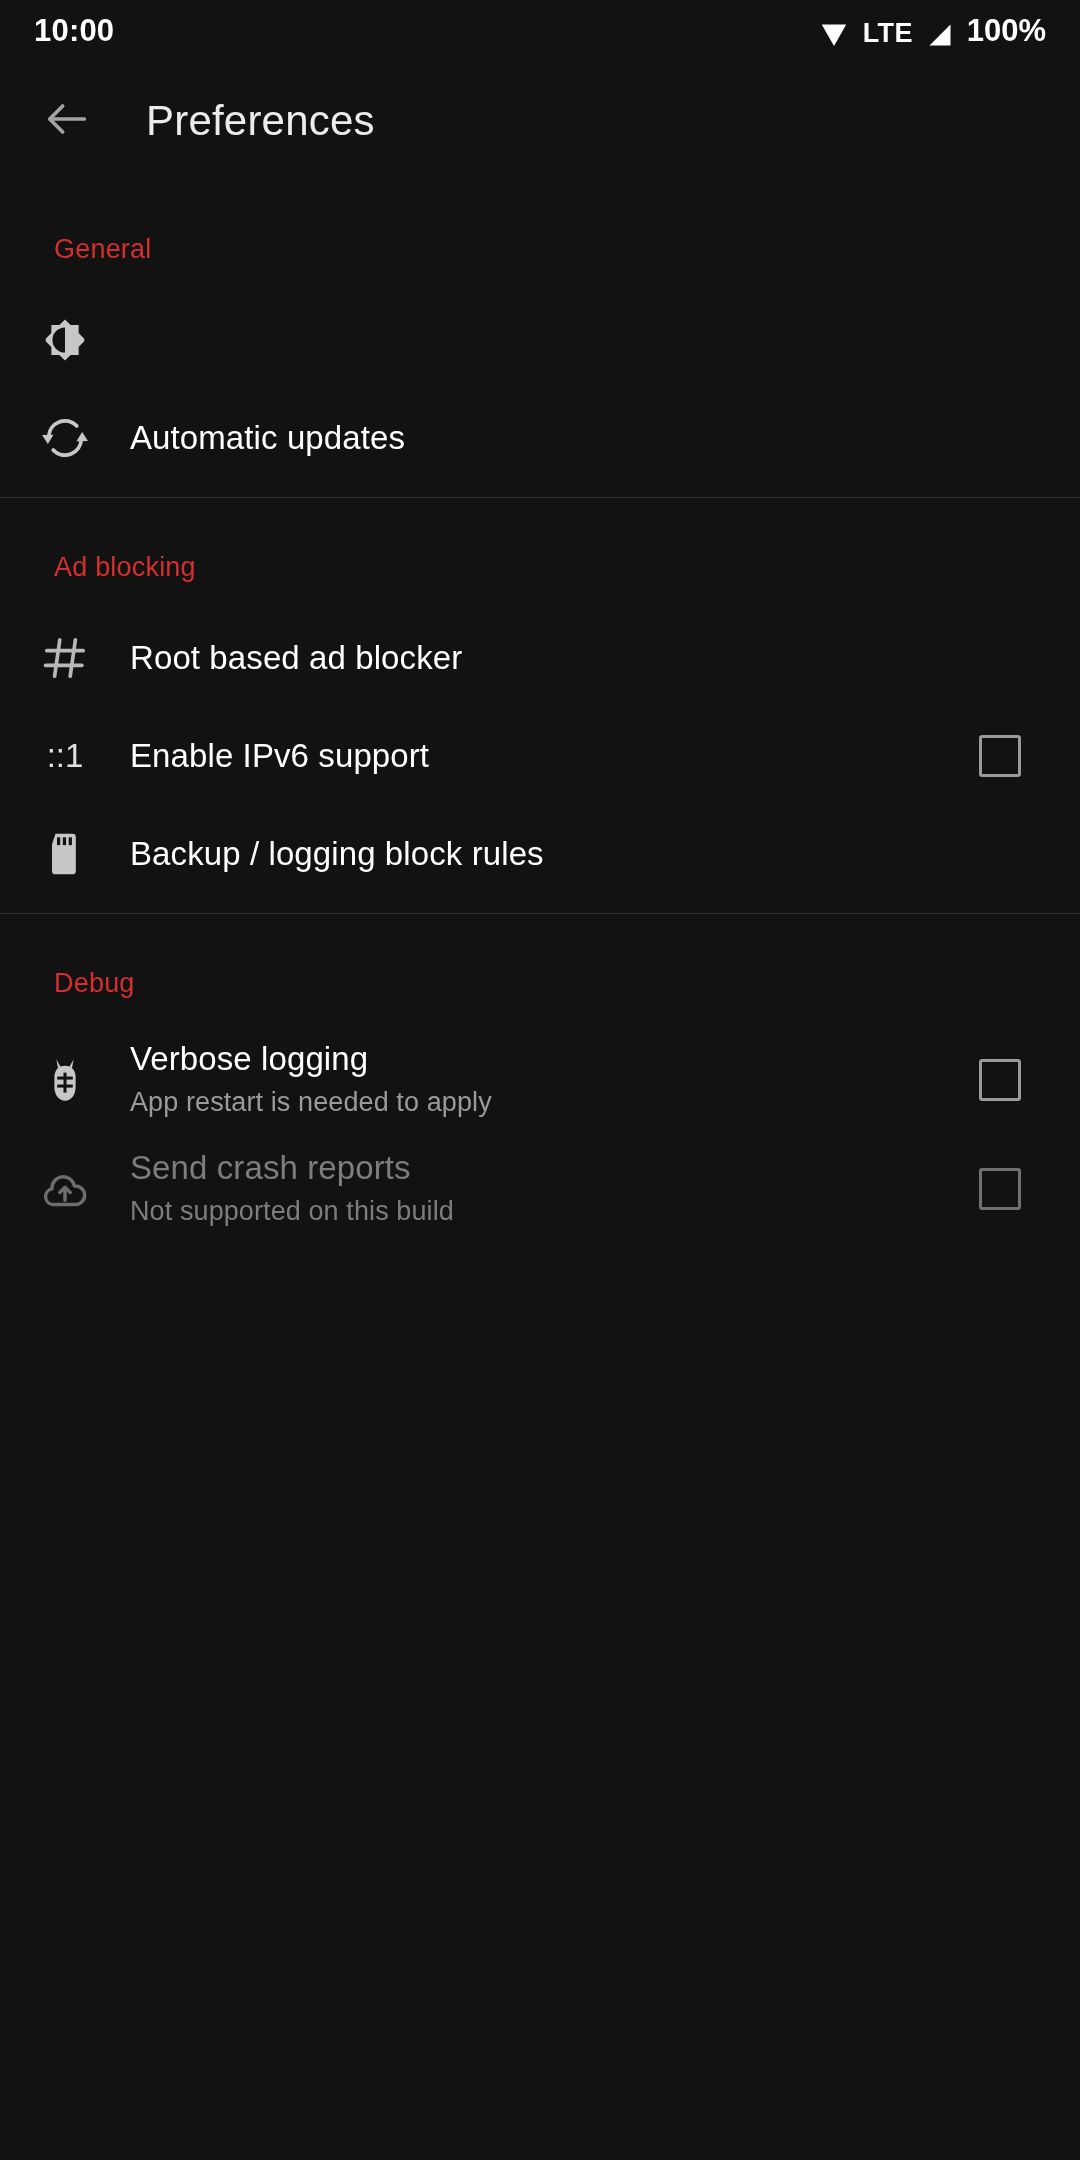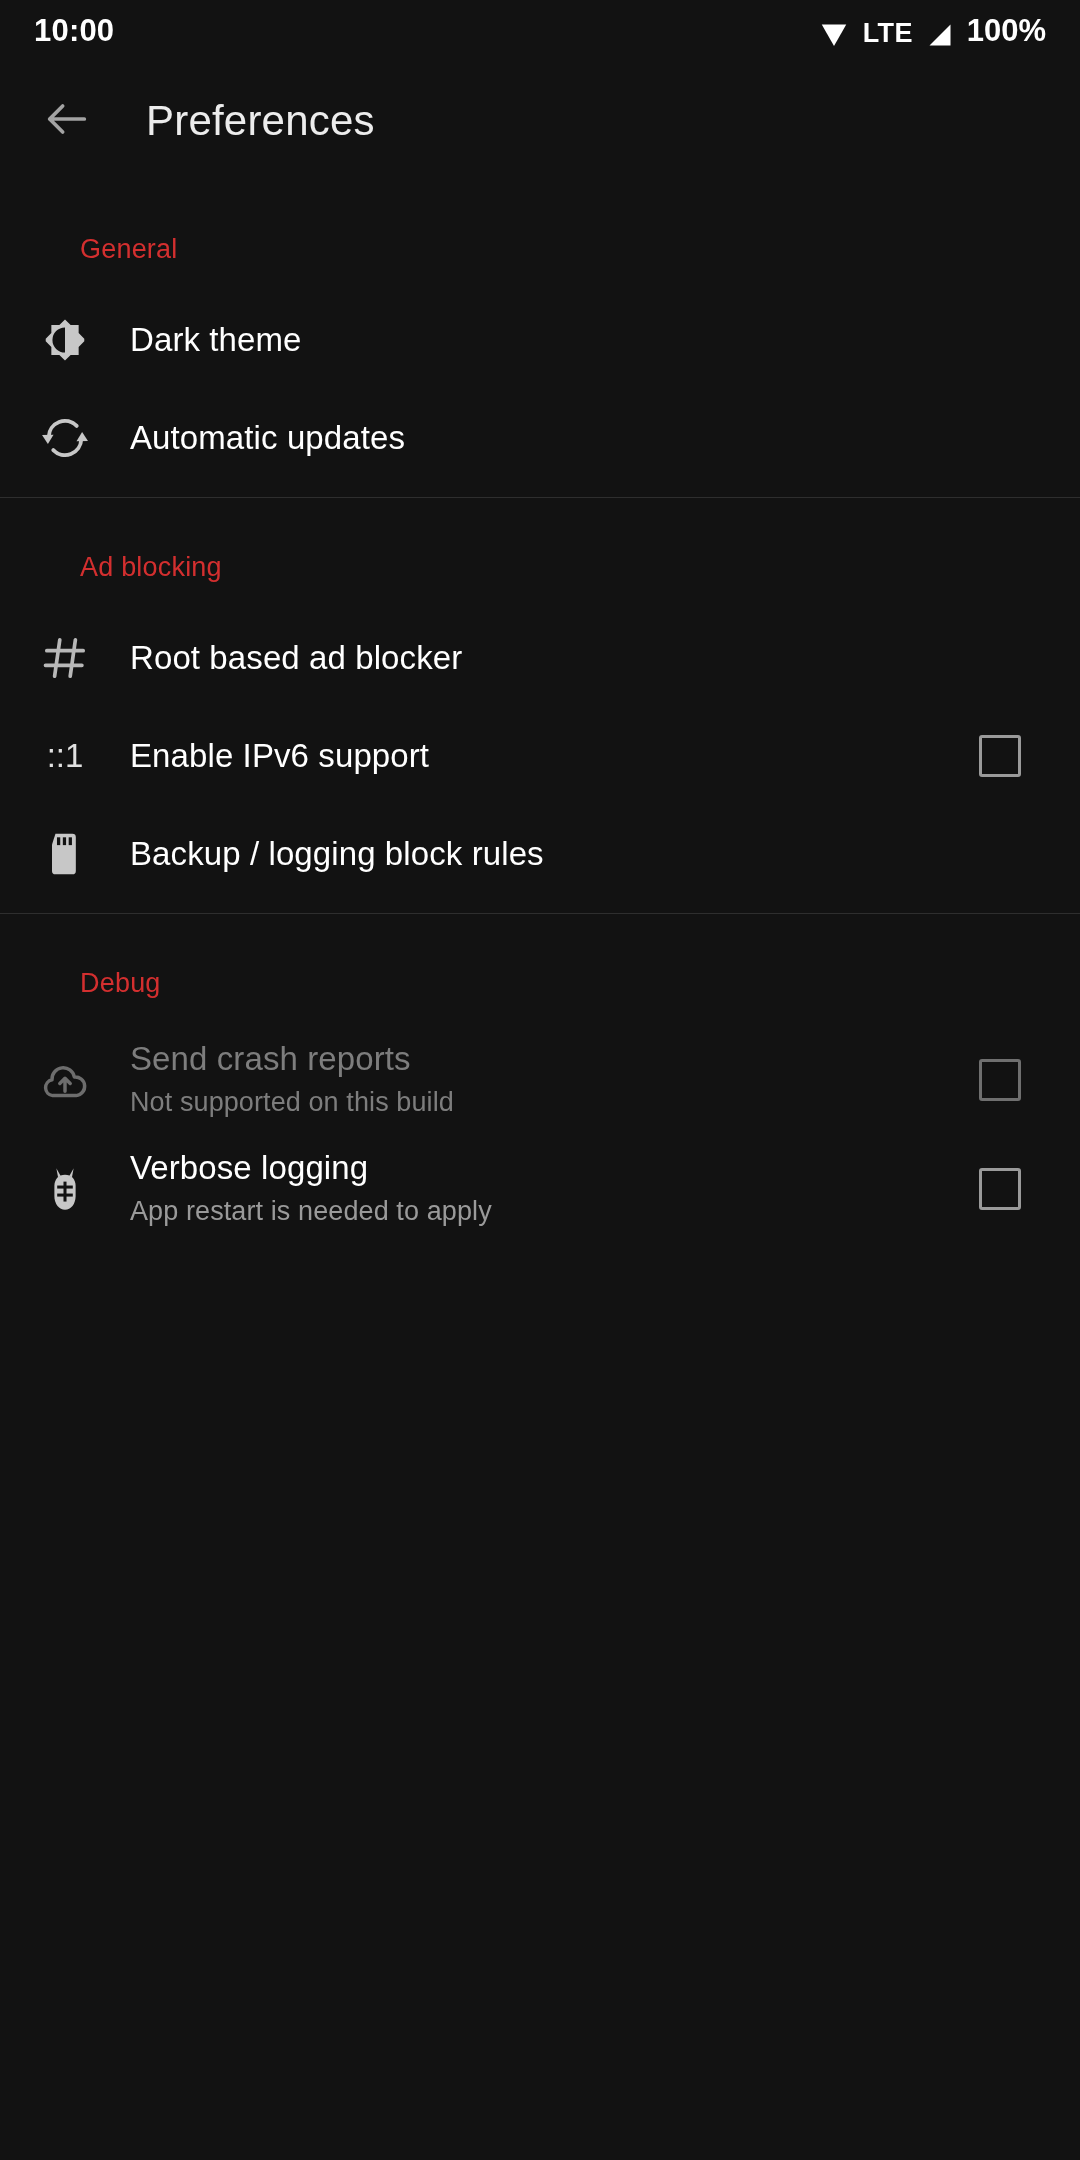--- a/index.html
+++ b/index.html
@@ -30,21 +30,21 @@
   }
   .appbar-title {
     margin-left:46px; color:#ececec; font-size:42px; font-weight:400; letter-spacing:.2px;
   }
 
   
   .section { padding:0; }
   .divider { height:1px; background:#2e2e2e; width:100%; }
   .section-header {
     color:#d32f2f; font-size:27px; font-weight:500;
-    padding:54px 0 26px 80px; letter-spacing:.2px;
+    padding:54px 0 26px 54px; letter-spacing:.2px;
   }
 
   
   .pref-row {
     display:flex; align-items:center;
     min-height:98px; padding:14px 48px 14px 0;
   }
   .pref-icon {
     width:130px; flex:0 0 130px;
     display:flex; align-items:center; justify-content:center;
@@ -107,23 +107,20 @@
 
     <div class="pref-row">
       <div class="pref-icon">
         <svg width="52" height="52" viewBox="0 0 24 24" aria-hidden="true">
           <path fill="#c7c7c7" d="M12 2.5 L14.6 5.1 L18.3 5.1 L18.3 8.8 L20.9 11.4 L20.9 12.6
                    L18.3 15.2 L18.3 18.9 L14.6 18.9 L12 21.5 L9.4 18.9 L5.7 18.9 L5.7 15.2
                    L3.1 12.6 L3.1 11.4 L5.7 8.8 L5.7 5.1 L9.4 5.1 Z"></path>
           <path fill="#121212" d="M12 6.2 A5.8 5.8 0 0 0 12 17.8 Z"></path>
         </svg>
       </div>
-      <div class="pref-text">
-        <div class="pref-title">Dark theme</div>
-      </div>
       <div class="pref-widget"></div>
     </div>
 
     <div class="pref-row">
       <div class="pref-icon">
         <svg width="52" height="52" viewBox="0 0 24 24" aria-hidden="true">
           <path fill="none" stroke="#c7c7c7" stroke-width="1.8" stroke-linecap="round" d="M19.5 12.6 A7.5 7.5 0 0 1 6.6 17.6"></path>
           <path fill="#c7c7c7" d="M19.9 9.2 L22.6 13.4 L17.3 13.5 Z"></path>
           <path fill="none" stroke="#c7c7c7" stroke-width="1.8" stroke-linecap="round" d="M4.5 11.4 A7.5 7.5 0 0 1 17.4 6.4"></path>
           <path fill="#c7c7c7" d="M4.1 14.8 L1.4 10.6 L6.7 10.5 Z"></path>
@@ -182,37 +179,20 @@
       </div>
       <div class="pref-widget"></div>
     </div>
     <div class="spacer-sm"></div>
   </div>
 
   <div class="divider"></div>
 
   <div class="section">
     <div class="section-header">Debug</div>
-
-    <div class="pref-row">
-      <div class="pref-icon dim">
-        <svg width="52" height="52" viewBox="0 0 24 24" aria-hidden="true">
-          <path fill="none" stroke="#6d6d6d" stroke-width="1.6" stroke-linejoin="round" d="M6.3 19.2 A3.7 3.7 0 0 1 6.0 11.9 A5.2 5.2 0 0 1 16.3 10.6
-                   A3.9 3.9 0 0 1 17.2 19.2 Z"></path>
-          <path fill="none" stroke="#6d6d6d" stroke-width="1.6" stroke-linecap="round" stroke-linejoin="round" d="M12 17.2 L12 11.4 M9.6 13.6 L12 11.2 L14.4 13.6"></path>
-        </svg>
-      </div>
-      <div class="pref-text">
-        <div class="pref-title dim">Send crash reports</div>
-        <div class="pref-summary dim">Not supported on this build</div>
-      </div>
-      <div class="pref-widget">
-        <span class="checkbox dim"></span>
-      </div>
-    </div>
 
     <div class="pref-row">
       <div class="pref-icon">
         <svg width="52" height="52" viewBox="0 0 24 24" aria-hidden="true">
           <path fill="#c7c7c7" d="M8.0 2.4 L10.0 6.0 L8.8 6.6 Z"></path>
           <path fill="#c7c7c7" d="M16.0 2.4 L14.0 6.0 L15.2 6.6 Z"></path>
           <path fill="#c7c7c7" d="M12 5.4 C15.0 5.4 16.9 7.5 16.9 10.6 L16.9 15.2
                    C16.9 18.9 14.7 21.6 12 21.6 C9.3 21.6 7.1 18.9 7.1 15.2
                    L7.1 10.6 C7.1 7.5 9.0 5.4 12 5.4 Z"></path>
           <rect x="11.3" y="8.6" width="1.4" height="9.2" fill="#121212"></rect>
@@ -221,15 +201,32 @@
         </svg>
       </div>
       <div class="pref-text">
         <div class="pref-title">Verbose logging</div>
         <div class="pref-summary">App restart is needed to apply</div>
       </div>
       <div class="pref-widget">
         <span class="checkbox"></span>
       </div>
     </div>
+
+    <div class="pref-row">
+      <div class="pref-icon dim">
+        <svg width="52" height="52" viewBox="0 0 24 24" aria-hidden="true">
+          <path fill="none" stroke="#6d6d6d" stroke-width="1.6" stroke-linejoin="round" d="M6.3 19.2 A3.7 3.7 0 0 1 6.0 11.9 A5.2 5.2 0 0 1 16.3 10.6
+                   A3.9 3.9 0 0 1 17.2 19.2 Z"></path>
+          <path fill="none" stroke="#6d6d6d" stroke-width="1.6" stroke-linecap="round" stroke-linejoin="round" d="M12 17.2 L12 11.4 M9.6 13.6 L12 11.2 L14.4 13.6"></path>
+        </svg>
+      </div>
+      <div class="pref-text">
+        <div class="pref-title dim">Send crash reports</div>
+        <div class="pref-summary dim">Not supported on this build</div>
+      </div>
+      <div class="pref-widget">
+        <span class="checkbox dim"></span>
+      </div>
+    </div>
   </div>
 
 </div>
 
 </body></html>

